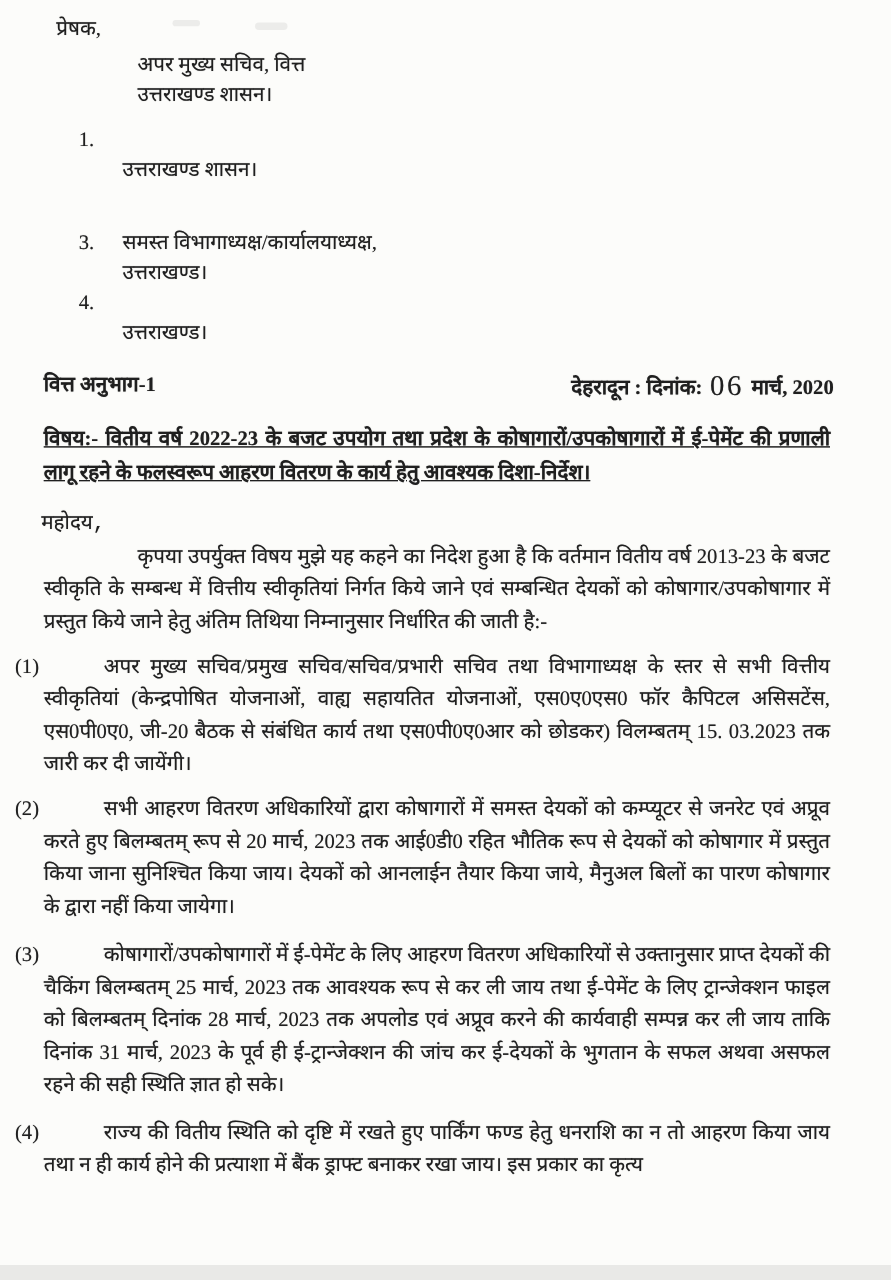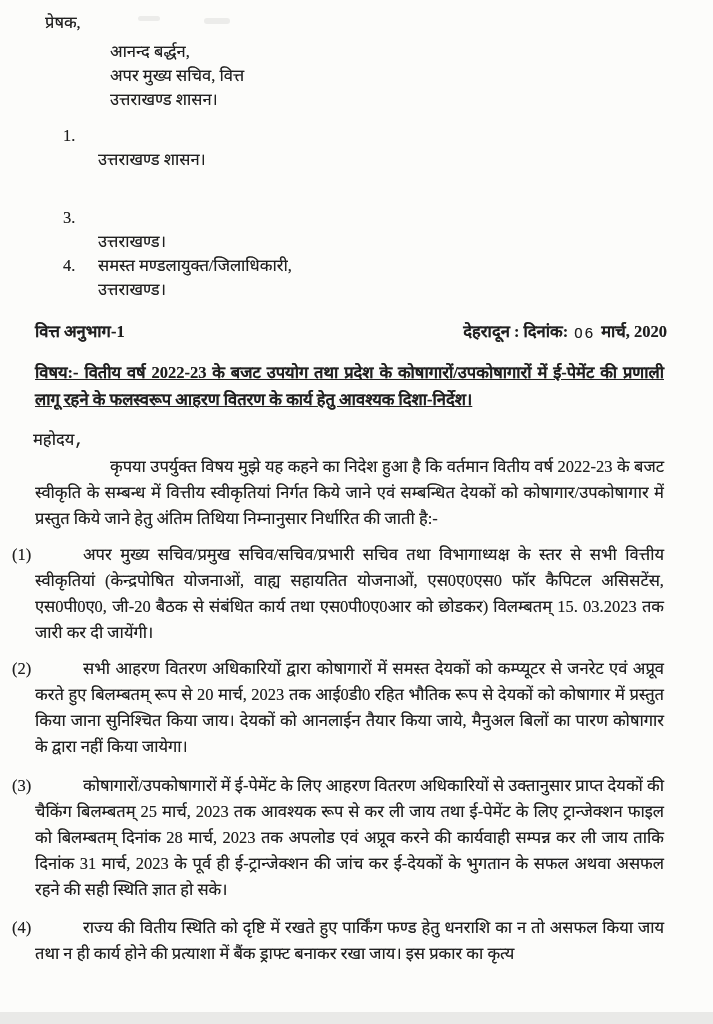--- a/index.html
+++ b/index.html
@@ -52,22 +52,22 @@
     display: flex;
     margin: 16px 0 0 35px;
     padding-right: 22px;
     font-weight: 600;
     line-height: 27px;
     text-align: right;
   }
   .dateline .section-ref { flex: 0 0 auto; }
   .dateline .date-right { margin-left: auto; white-space: nowrap; }
   .handwritten {
-    font-family: Liberation Sans, sans-serif;
-    font-size: 15px;
+    font-family: Liberation Serif, serif;
+    font-size: 23px;
     font-weight: 400;
     letter-spacing: 2px;
     padding: 0 2px;
     position: relative;
     top: 1px;
   }
 
   .subject {
     margin: 14px 0 0 35px;
     padding-right: 25px;
@@ -106,78 +106,77 @@
 <body>
 
 <div class="page scan-soft">
 
   <div class="artifact a1"></div>
   <div class="artifact a2"></div>
 
   <div class="sender-label">प्रेषक,</div>
 
   <div class="sender-block">
-    <div>आनन्द बर्द्धन,</div>
     <div>अपर मुख्य सचिव, वित्त</div>
     <div>उत्तराखण्ड शासन।</div>
   </div>
 
 
   <div class="recipients">
     <div class="recipient">
       <span class="rnum">1.</span>
       <span class="rlines">
         <br>
         <span>उत्तराखण्ड शासन।</span>
       </span>
     </div>
     <div class="recipient gap-above">
       <span class="rnum">3.</span>
       <span class="rlines">
-        <br>
+        <span>समस्त विभागाध्यक्ष/कार्यालयाध्यक्ष,</span><br>
         <span>उत्तराखण्ड।</span>
       </span>
     </div>
     <div class="recipient">
       <span class="rnum">4.</span>
       <span class="rlines">
-        <span>समस्त मण्डलायुक्त/जिलाधिकारी,</span><br>
+        <br>
         <span>उत्तराखण्ड।</span>
       </span>
     </div>
   </div>
 
   <div class="dateline">
     <span class="section-ref">वित्त अनुभाग-1</span>
     <span class="date-right">
       <span>देहरादून : दिनांक:</span>
       <span class="handwritten">06</span>
       <span>मार्च, 2020</span>
     </span>
   </div>
 
   <div class="subject">विषय:- वितीय वर्ष 2022-23 के बजट उपयोग तथा प्रदेश के कोषागारों/उपकोषागारों में ई-पेमेंट की प्रणाली लागू रहने के फलस्वरूप आहरण वितरण के कार्य हेतु आवश्यक दिशा-निर्देश।</div>
 
   <div class="salutation">महोदय,</div>
 
-  <div class="body-para">कृपया उपर्युक्त विषय मुझे यह कहने का निदेश हुआ है कि वर्तमान वितीय वर्ष 2022-23 के बजट स्वीकृति के सम्बन्ध में वित्तीय स्वीकृतियां निर्गत किये जाने एवं सम्बन्धित देयकों को कोषागार/उपकोषागार में प्रस्तुत किये जाने हेतु अंतिम तिथिया निम्नानुसार निर्धारित की जाती है:-</div>
+  <div class="body-para">कृपया उपर्युक्त विषय मुझे यह कहने का निदेश हुआ है कि वर्तमान वितीय वर्ष 2013-23 के बजट स्वीकृति के सम्बन्ध में वित्तीय स्वीकृतियां निर्गत किये जाने एवं सम्बन्धित देयकों को कोषागार/उपकोषागार में प्रस्तुत किये जाने हेतु अंतिम तिथिया निम्नानुसार निर्धारित की जाती है:-</div>
 
   <div class="point p1">
     <span class="pnum">(1)</span>
     <span>अपर मुख्य सचिव/प्रमुख सचिव/सचिव/प्रभारी सचिव तथा विभागाध्यक्ष के स्तर से सभी वित्तीय स्वीकृतियां (केन्द्रपोषित योजनाओं, वाह्य सहायतित योजनाओं, एस0ए0एस0 फॉर कैपिटल असिसटेंस, एस0पी0ए0, जी-20 बैठक से संबंधित कार्य तथा एस0पी0ए0आर को छोडकर) विलम्बतम् 15. 03.2023 तक जारी कर दी जायेंगी।</span>
   </div>
 
   <div class="point p2">
     <span class="pnum">(2)</span>
     <span>सभी आहरण वितरण अधिकारियों द्वारा कोषागारों में समस्त देयकों को कम्प्यूटर से जनरेट एवं अप्रूव करते हुए बिलम्बतम् रूप से 20 मार्च, 2023 तक आई0डी0 रहित भौतिक रूप से देयकों को कोषागार में प्रस्तुत किया जाना सुनिश्चित किया जाय। देयकों को आनलाईन तैयार किया जाये, मैनुअल बिलों का पारण कोषागार के द्वारा नहीं किया जायेगा।</span>
   </div>
 
   <div class="point p3">
     <span class="pnum">(3)</span>
     <span>कोषागारों/उपकोषागारों में ई-पेमेंट के लिए आहरण वितरण अधिकारियों से उक्तानुसार प्राप्त देयकों की चैकिंग बिलम्बतम् 25 मार्च, 2023 तक आवश्यक रूप से कर ली जाय तथा ई-पेमेंट के लिए ट्रान्जेक्शन फाइल को बिलम्बतम् दिनांक 28 मार्च, 2023 तक अपलोड एवं अप्रूव करने की कार्यवाही सम्पन्न कर ली जाय ताकि दिनांक 31 मार्च, 2023 के पूर्व ही ई-ट्रान्जेक्शन की जांच कर ई-देयकों के भुगतान के सफल अथवा असफल रहने की सही स्थिति ज्ञात हो सके।</span>
   </div>
 
   <div class="point p4">
     <span class="pnum">(4)</span>
-    <span>राज्य की वितीय स्थिति को दृष्टि में रखते हुए पार्किंग फण्ड हेतु धनराशि का न तो असफल किया जाय तथा न ही कार्य होने की प्रत्याशा में बैंक ड्राफ्ट बनाकर रखा जाय। इस प्रकार का कृत्य</span>
+    <span>राज्य की वितीय स्थिति को दृष्टि में रखते हुए पार्किंग फण्ड हेतु धनराशि का न तो आहरण किया जाय तथा न ही कार्य होने की प्रत्याशा में बैंक ड्राफ्ट बनाकर रखा जाय। इस प्रकार का कृत्य</span>
   </div>
 
 </div>
 
 </body></html>

